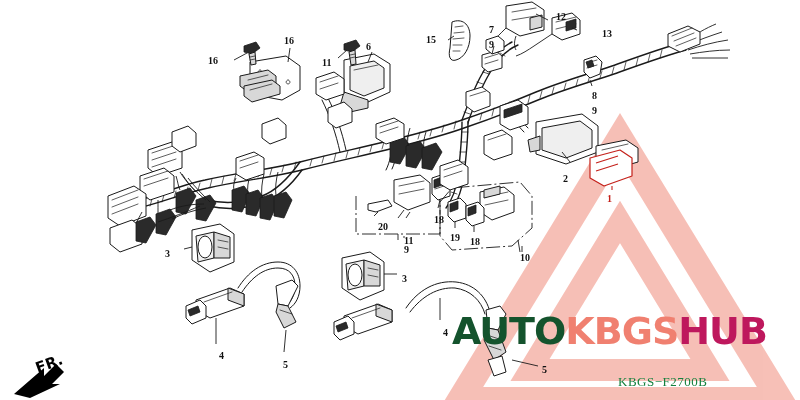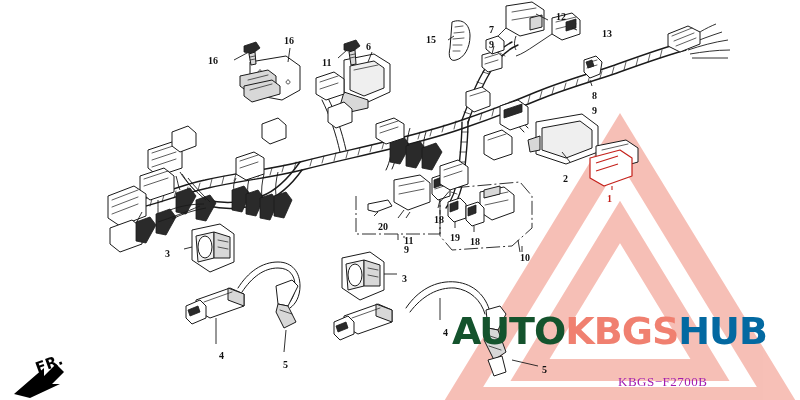--- a/index.html
+++ b/index.html
@@ -17,28 +17,28 @@
     font-family:"DejaVu Sans", sans-serif;
     font-weight:bold;
     font-size:38px;
     letter-spacing:-1px;
     line-height:38px;
     white-space:nowrap;
     user-select:none;
   }
   .wm-a{color:#14532d;}
   .wm-m{color:#f08070;}
-  .wm-h{color:#0369a1;}
+  .wm-h{color:#be185d;}
   .partcode{
     position:absolute;
     left:618px;top:374px;
     font-family:"Liberation Serif", serif;
     font-size:13px;
     letter-spacing:0.5px;
-    color:#a21caf;
+    color:#15803d;
     white-space:nowrap;
   }
   .fr-label{
     position:absolute;
     left:33px;top:360px;
     font-family:"DejaVu Sans", sans-serif;
     font-weight:bold;
     font-size:15px;
     color:#000;
     transform:rotate(-20deg);

